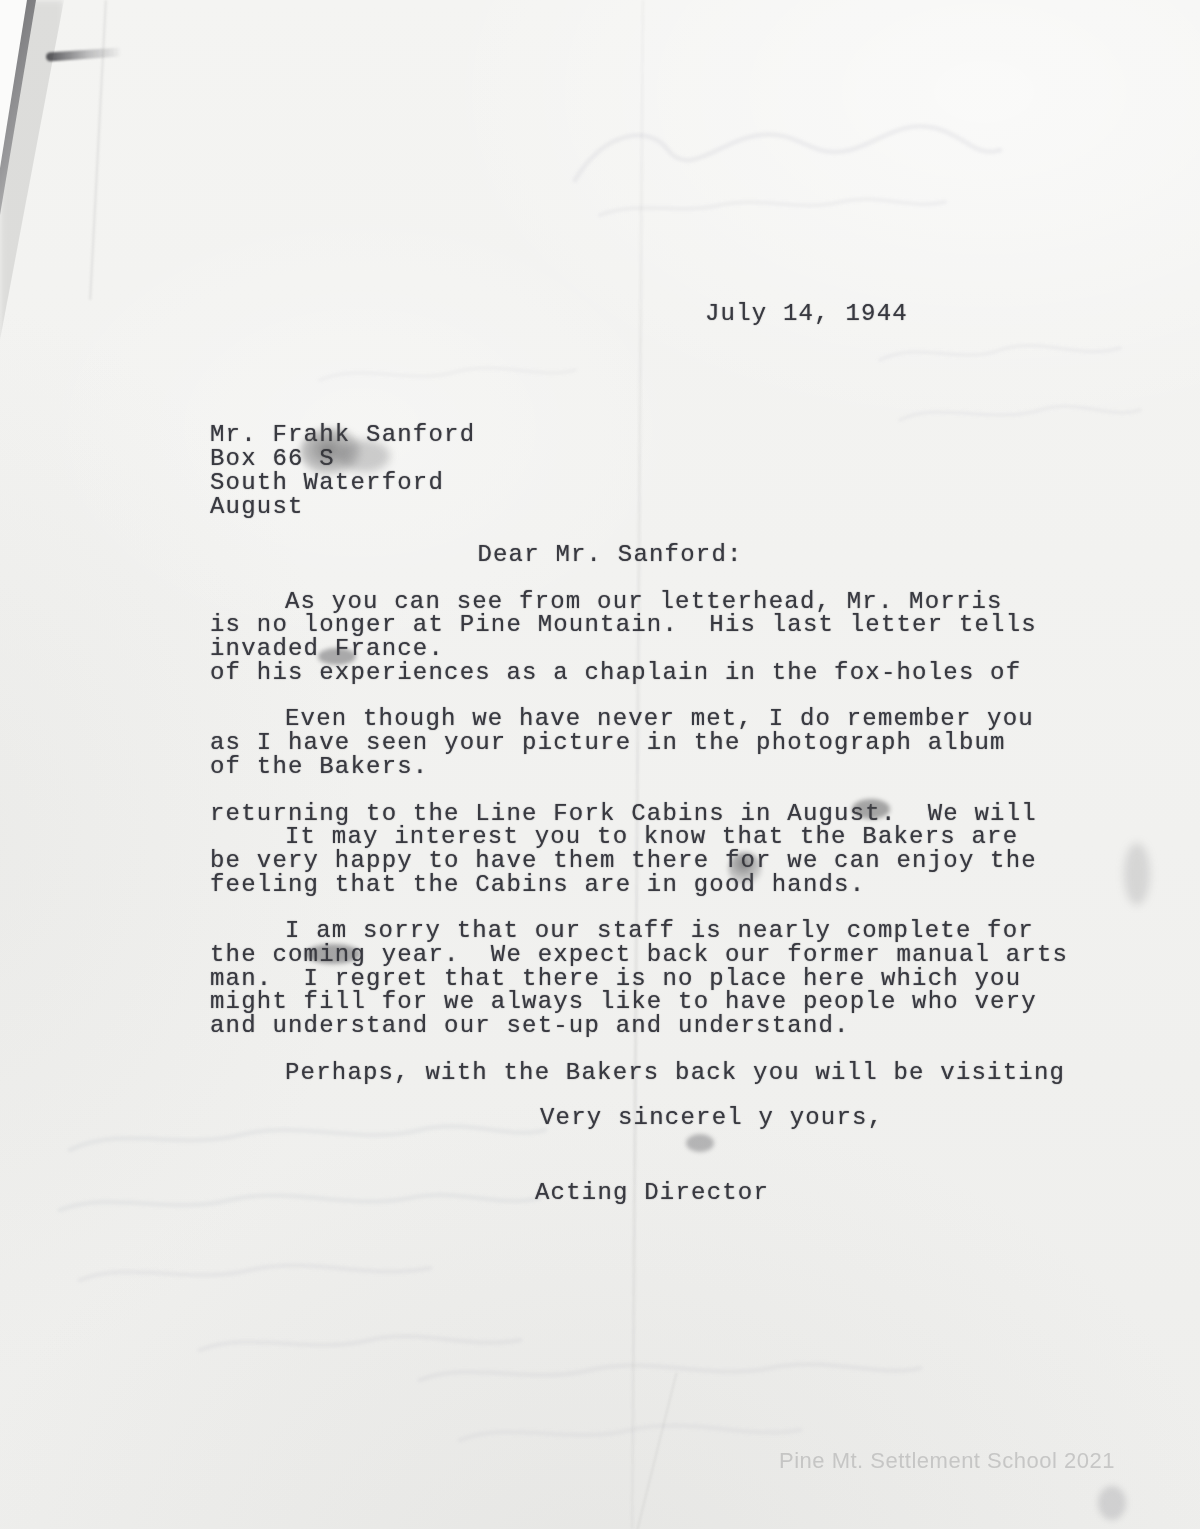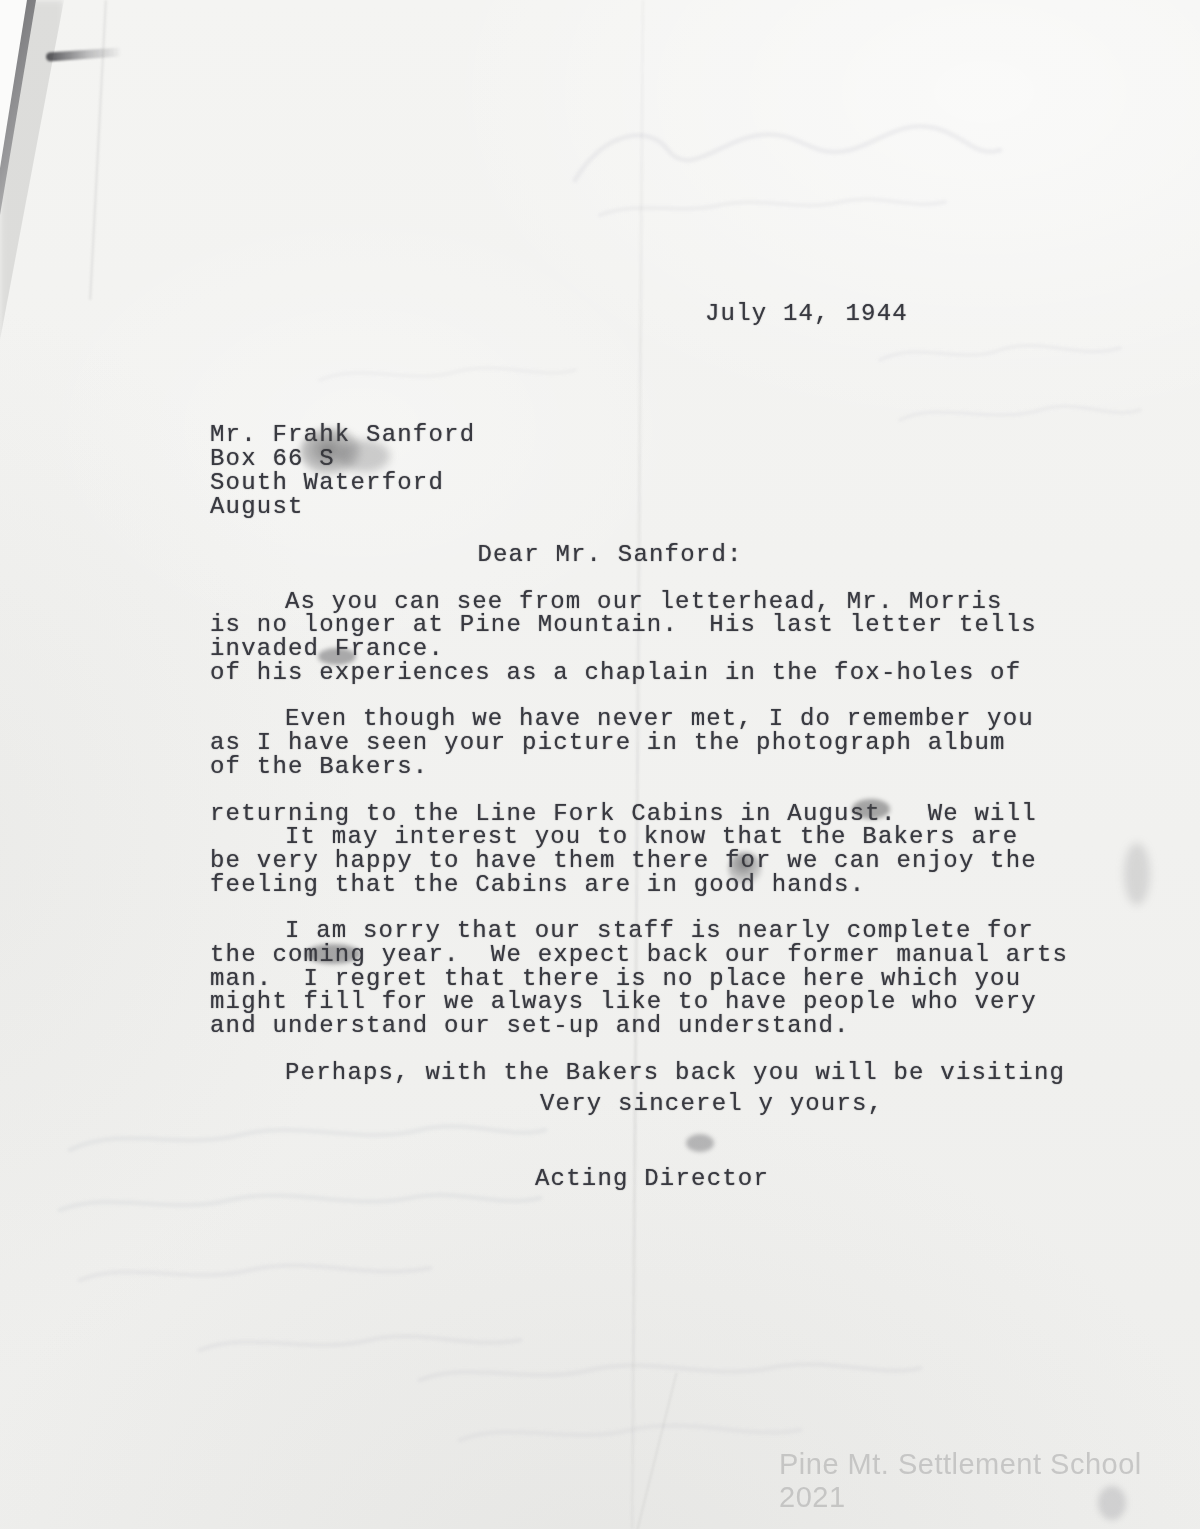--- a/index.html
+++ b/index.html
@@ -23,26 +23,26 @@
     letter-spacing:1.2px;
     text-shadow:0 0 1px rgba(56,57,64,0.6),0 0 2px rgba(56,57,64,0.16);
   }
   .line{white-space:pre;height:23.7px;line-height:23.7px;}
   .addr .line{height:24px;line-height:24px;}
   .date{position:absolute;left:705px;top:302px;}
   .body{position:absolute;left:210px;top:423px;width:800px;}
   .salutation{margin-top:24px;text-align:center;}
   .para{margin-top:23px;font-family:Liberation Mono, monospace;}
   .indent{padding-left:75px;}
-  .closing{margin-top:8px;margin-left:330px;}
+  .closing{margin-top:22px;margin-left:330px;}
   .signature{margin-top:51px;margin-left:325px;}
   .watermark{
     position:absolute;left:779px;top:1448px;
     font-family:"Liberation Sans","DejaVu Sans",sans-serif;
-    font-size:29px;color:rgba(168,168,168,0.55);letter-spacing:0.5px;
+    font-size:22px;color:rgba(168,168,168,0.55);letter-spacing:0.5px;
   }
   
   .fold-shadow{position:absolute;top:0;left:0;width:64px;height:340px;
     background:rgba(130,130,132,0.20);clip-path:polygon(0 0,100% 0,0 100%);filter:blur(3px);}
   .fold-dark{position:absolute;top:0;left:0;width:36px;height:215px;
     background:linear-gradient(115deg,#6e6e71,#9a9a9c 60%,#c9c9c7);
     clip-path:polygon(0 0,100% 0,0 100%);filter:blur(0.6px);}
   .fold-light{position:absolute;top:0;left:0;width:27px;height:168px;
     background:#fbfbfa;clip-path:polygon(0 0,100% 0,0 100%);}
   

